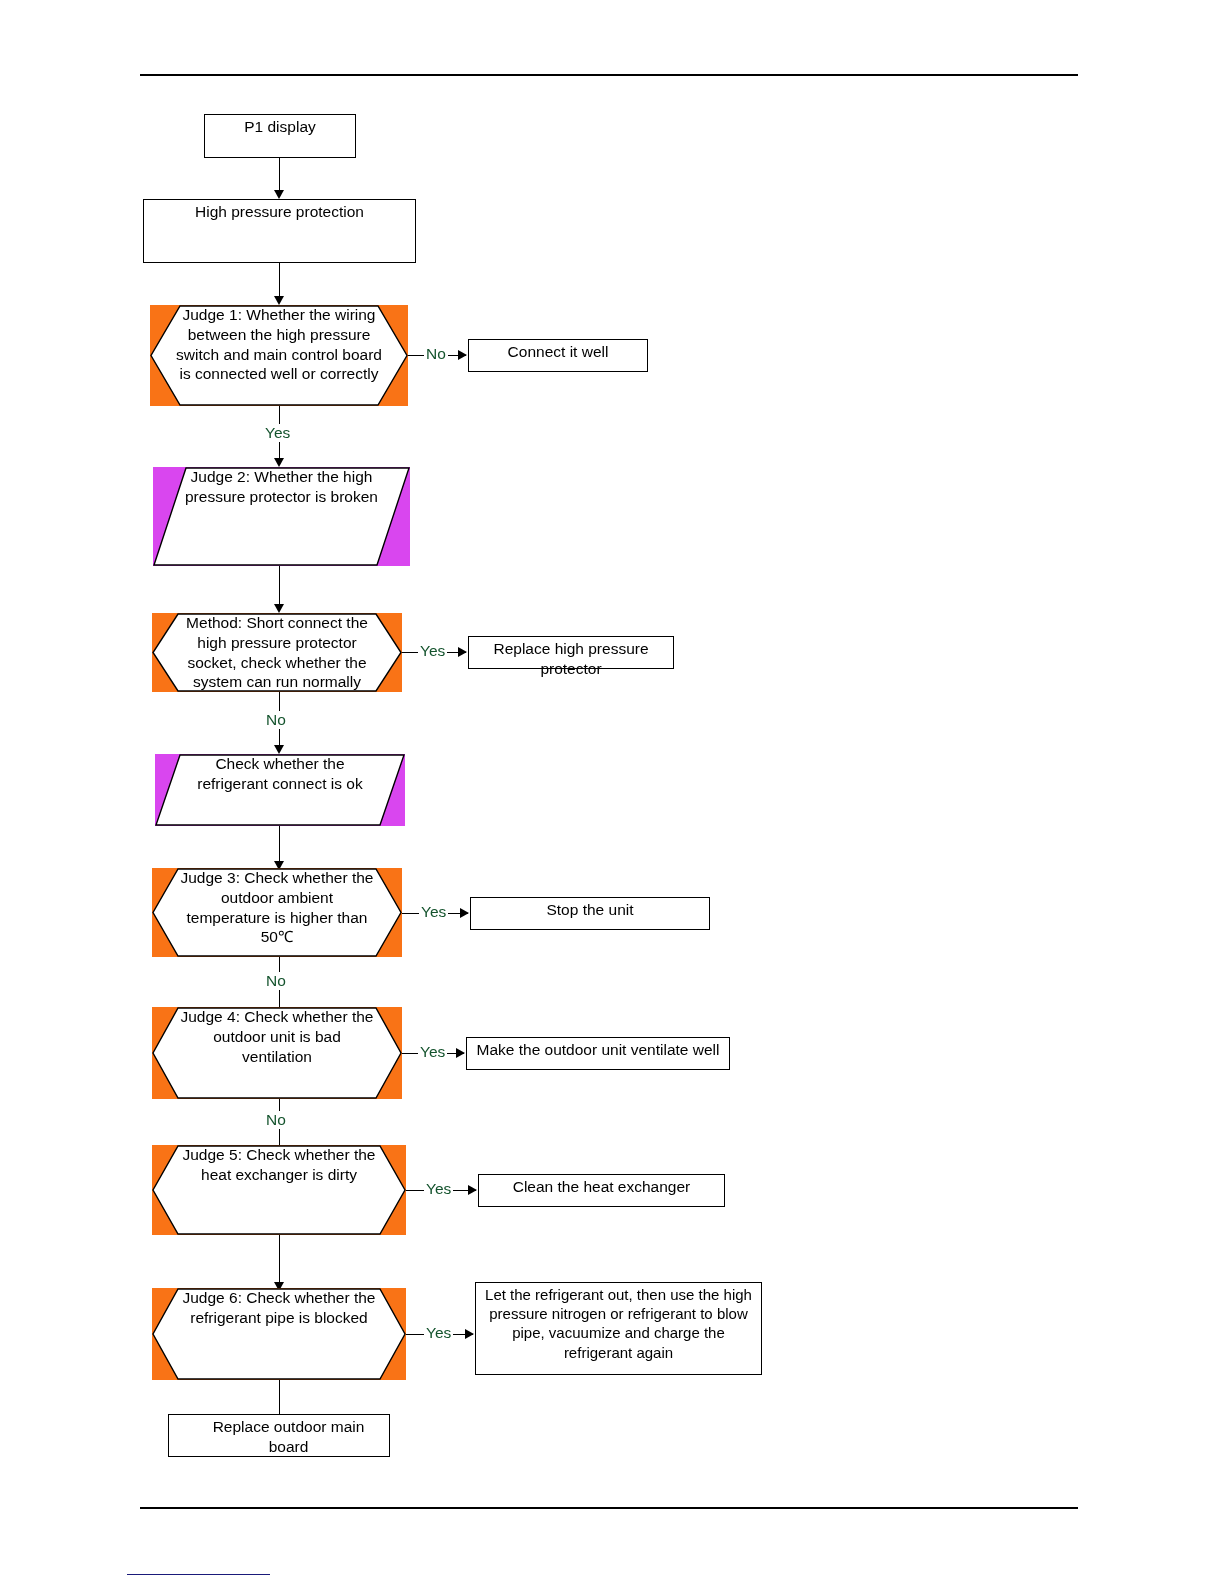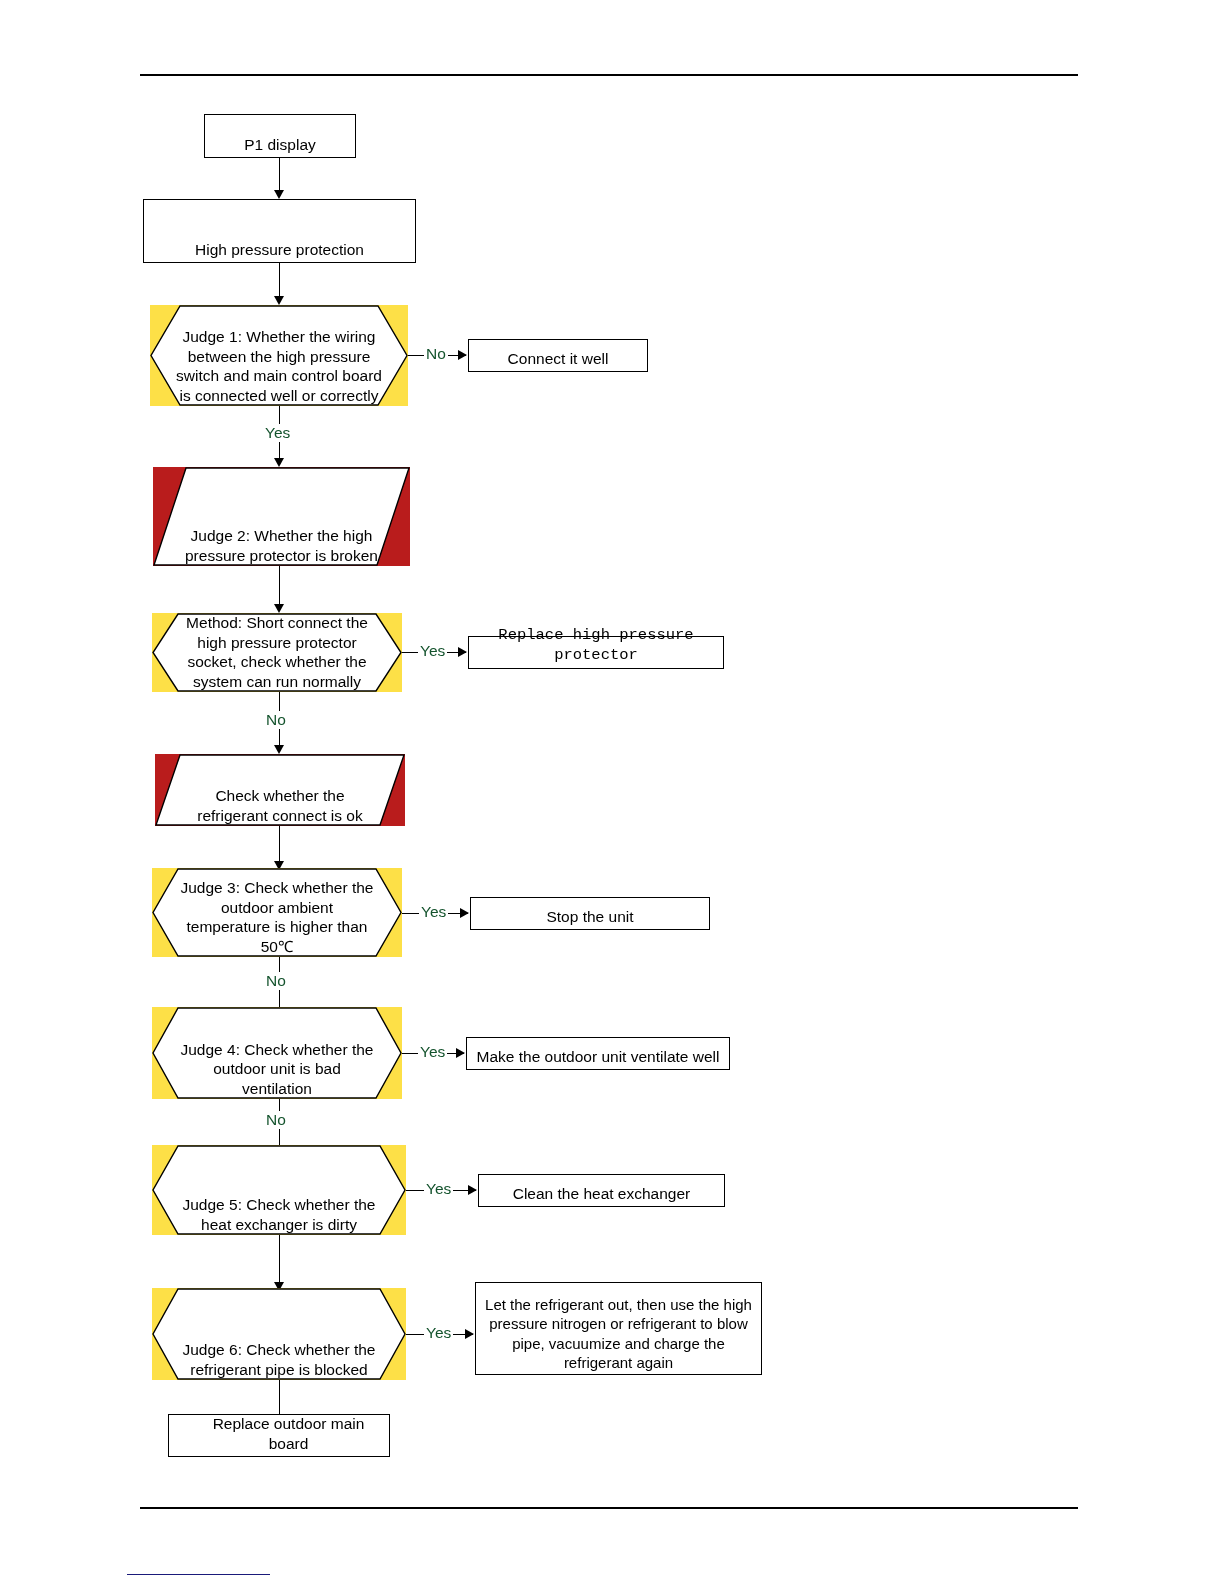--- a/index.html
+++ b/index.html
@@ -44,47 +44,47 @@
     width: 143px;
     height: 0;
     border-top: 1.5px solid #1a1a7a;
   }
 
   
   .node {
     position: absolute;
     box-sizing: border-box;
     display: flex;
-    align-items: flex-end;
+    align-items: flex-start;
     justify-content: center;
     text-align: center;
     line-height: 1.28;
     font-size: 15.5px;
     color: #000;
   }
   .box {
     border: 1.4px solid #000;
     background: #fff;
     padding: 2px 6px;
   }
   .hex {
-    background: #fde047;
+    background: #f97316;
   }
   .hex .hexbg {
     position: absolute;
     left: 0; top: 0;
     width: 100%; height: 100%;
   }
   .hex .txt, .para .txt {
     position: relative;
     z-index: 2;
     padding: 0 26px;
   }
   .para {
-    background: #b91c1c;
+    background: #d946ef;
   }
   .para .parabg {
     position: absolute;
     left: 0; top: 0;
     width: 100%; height: 100%;
   }
 
   
   .vline {
     position: absolute;
@@ -170,21 +170,21 @@
   <div class="node hex" style="left:152px; top:613px; width:250px; height:79px;">
     <svg class="hexbg" viewBox="0 0 250 79" preserveAspectRatio="none">
       <polygon points="26,1 224,1 249,39.5 224,78 26,78 1,39.5" fill="#ffffff" stroke="#000000" stroke-width="1.4"></polygon>
     </svg>
     <span class="txt">Method: Short connect the high pressure protector socket, check whether the system can run normally</span>
   </div>
 
   <div class="hline" style="left:402px; top:652px; width:64px;"></div>
   <div class="edge-label" style="left:418px; top:642px;">Yes</div>
   <div class="arrow-right" style="left:458px; top:647px;"></div>
-  <div class="node box" style="left:468px; top:636px; width:256px; height:33px;font-family:Liberation Mono, monospace;">
+  <div class="node box" style="left:468px; top:636px; width:206px; height:33px;">
     <span>Replace high pressure protector</span>
   </div>
 
   <div class="vline" style="left:279px; top:692px; height:56px;"></div>
   <div class="edge-label" style="left:264px; top:711px;">No</div>
   <div class="arrow-down" style="left:274px; top:745px;"></div>
 
   <div class="node para" style="left:155px; top:754px; width:250px; height:72px;">
     <svg class="parabg" viewBox="0 0 250 72" preserveAspectRatio="none">
       <polygon points="25,1 249,1 225,71 1,71" fill="#ffffff" stroke="#000000" stroke-width="1.4"></polygon>

